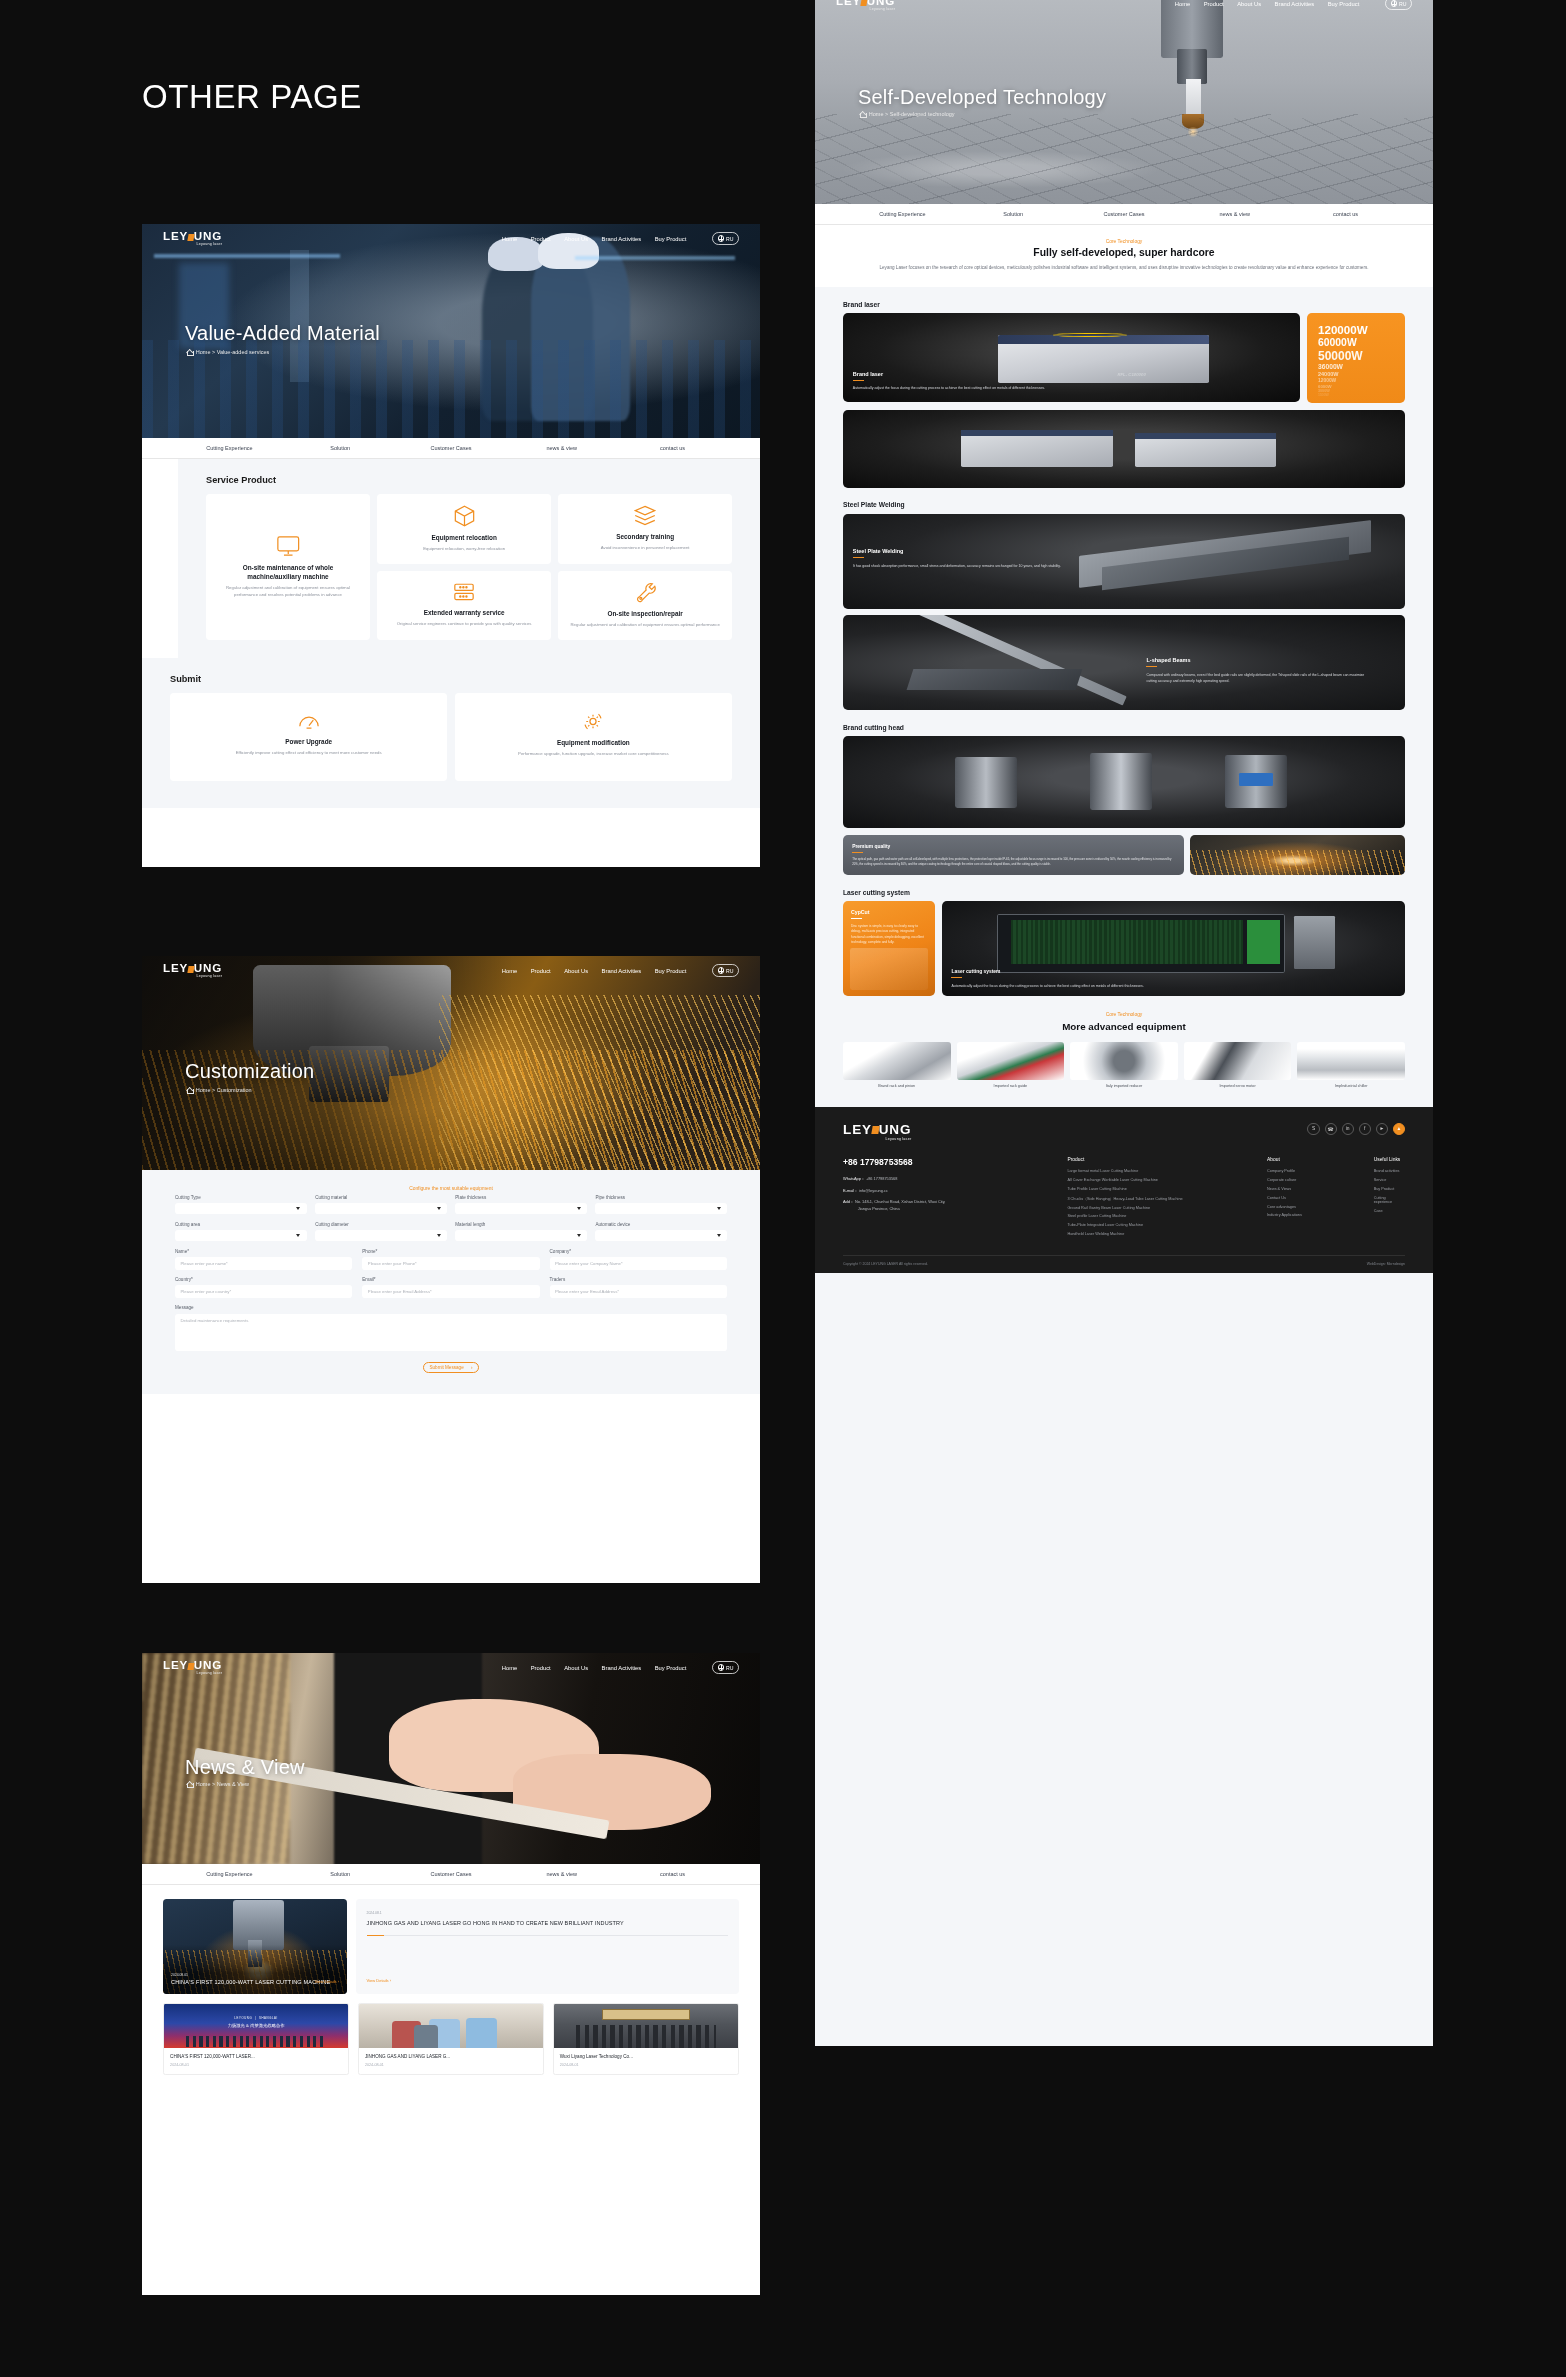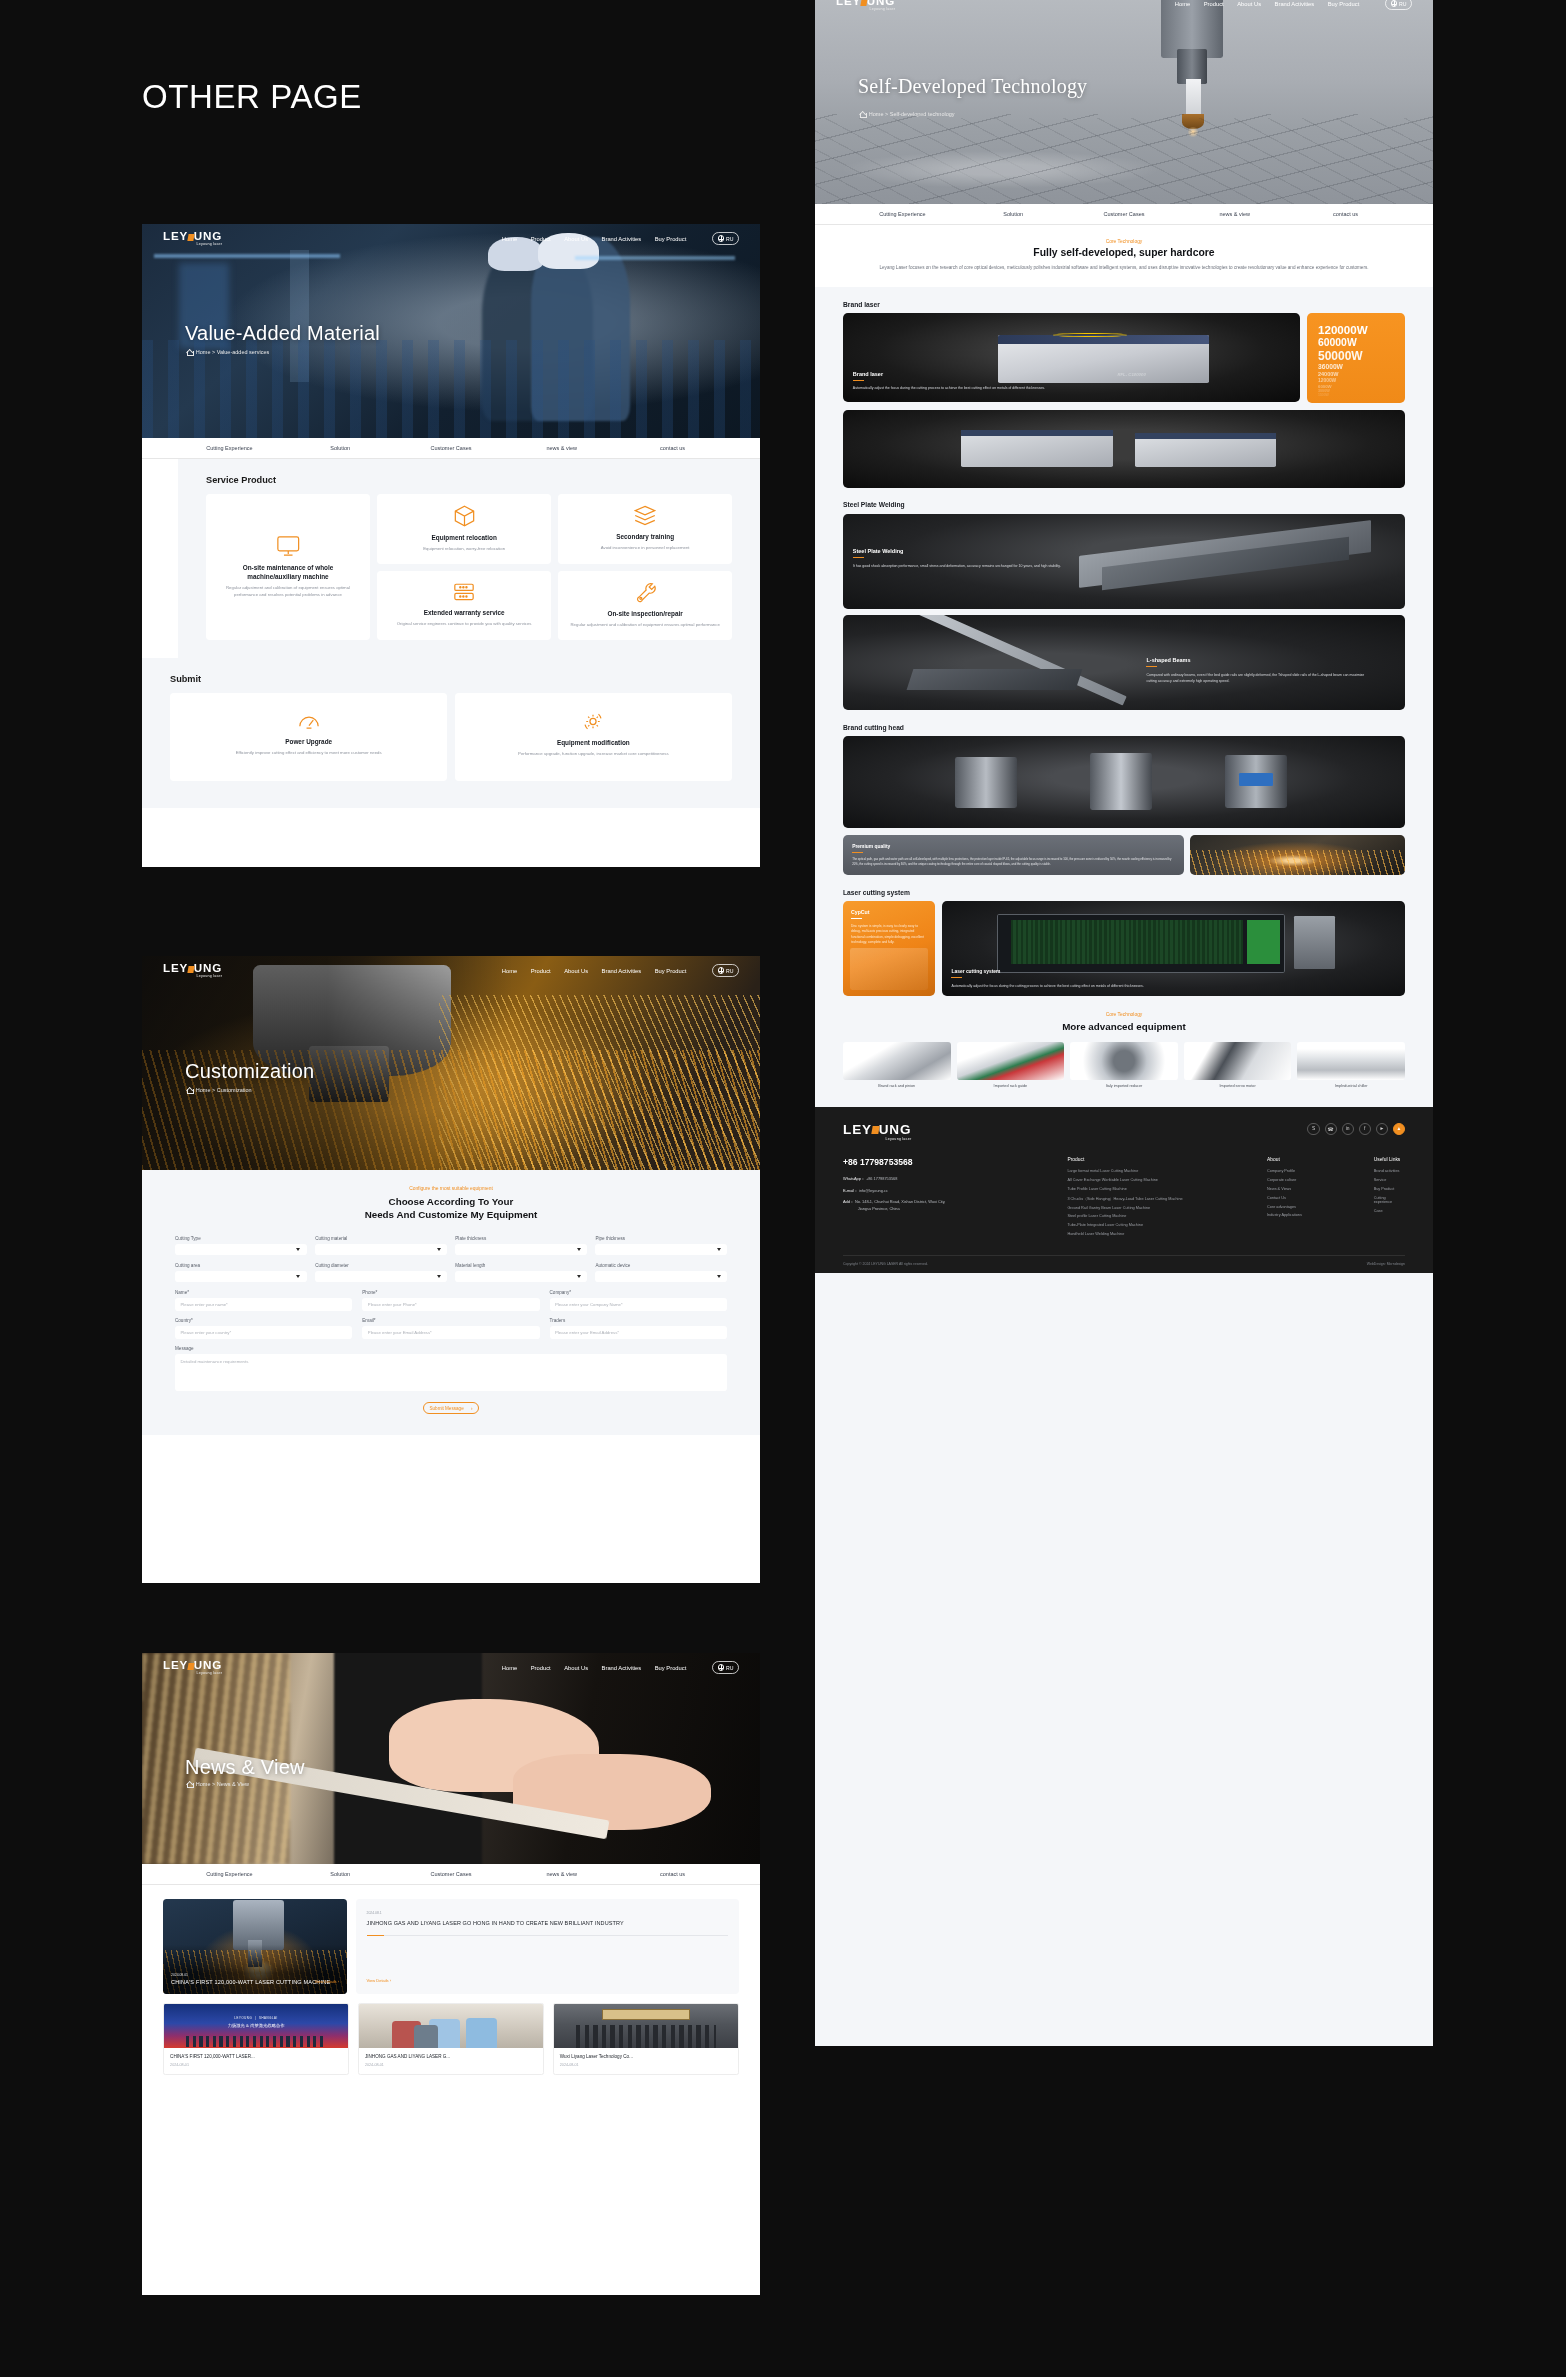--- a/index.html
+++ b/index.html
@@ -349,24 +349,20 @@
     </div>
     <div class="hero-title" style="top:104px;">Customization</div>
     <div class="crumb" style="top:131px;">
       <span class="home-ico"></span>
       <span>Home &gt; Customization</span>
     </div>
   </div>
 
   <div class="form-wrap">
     <div class="eyebrow">Configure the most suitable equipment</div>
-    <div class="form-h">
-      <div>Choose According To Your</div>
-      <div>Needs And Customize My Equipment</div>
-    </div>
 
     <div class="sel-row">
       <div>
         <span class="fld-lab">Cutting Type</span>
         <div class="sel-box"></div>
       </div>
       <div>
         <span class="fld-lab">Cutting material</span>
         <div class="sel-box"></div>
       </div>
@@ -580,21 +576,21 @@
         <a>Product</a>
         <a>About Us</a>
         <a>Brand Activities</a>
         <a>Buy Product</a>
         <div class="lang-pill">
           <span class="globe"></span>
           <span>RU</span>
         </div>
       </nav>
     </div>
-    <div class="hero-title" style="top:86px;font-family:Liberation Serif, serif;">Self-Developed Technology</div>
+    <div class="hero-title" style="top:97px;">Self-Developed Technology</div>
     <div class="crumb" style="top:122px;">
       <span class="home-ico"></span>
       <span>Home &gt; Self-developed technology</span>
     </div>
   </div>
 
   <div class="subnav">
     <span>Cutting Experience</span>
     <span>Solution</span>
     <span>Customer Cases</span>

